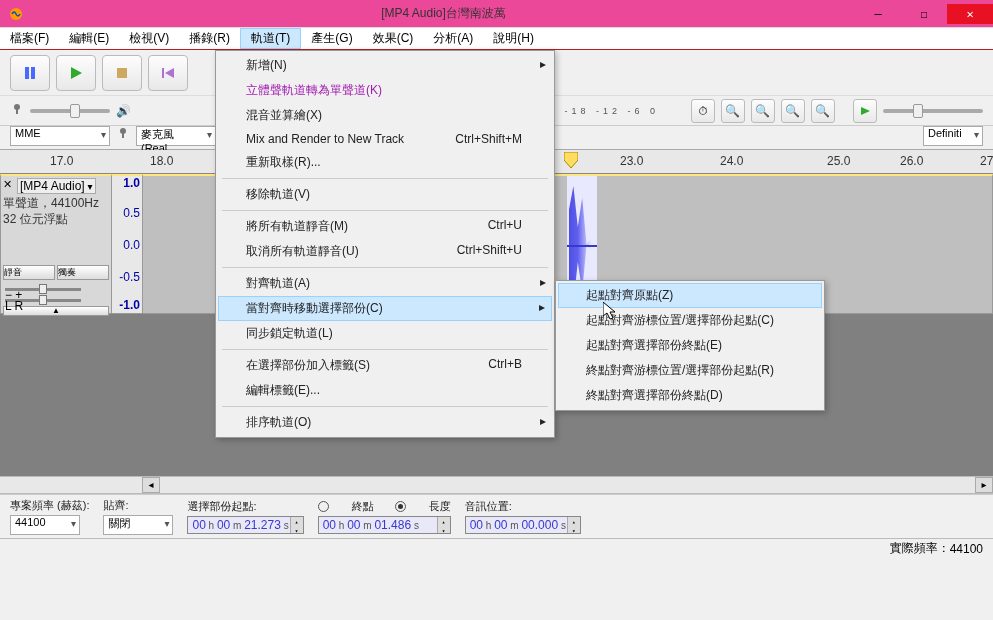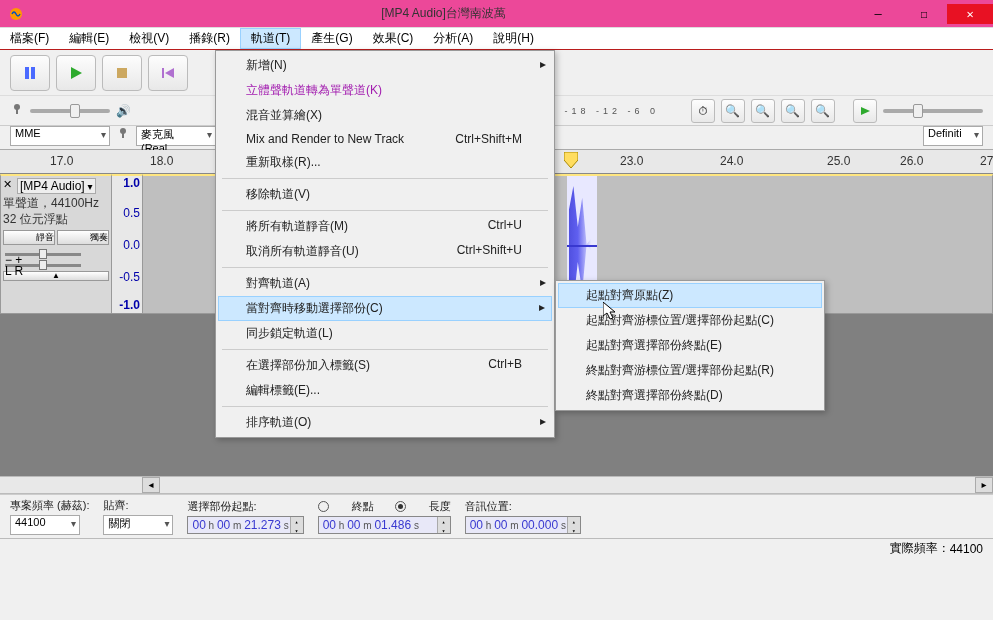--- a/index.html
+++ b/index.html
@@ -41,21 +41,21 @@
 .ruler .tick { position: absolute; top: 4px; }
 .ruler .pin { position: absolute; left: 564px; top: 2px; }
 
 
 .track-area { display: flex; height: 140px; }
 .track-header { width: 112px; background: #d8d8d8; border: 1px solid #999; border-top: 2px solid #ffe680; font-size: 10px; padding: 2px; position: relative; }
 .track-header .close-x { position: absolute; left: 2px; top: 2px; font-size: 11px; cursor: default; }
 .track-header .track-name { border: 1px solid #aaa; background: #eee; margin-left: 14px; padding: 0 2px; font-size: 10px; display: inline-block; }
 .track-header .track-info { font-size: 9px; margin-top: 2px; color: #333; line-height: 1.3; }
 .track-header .mute-solo { display: flex; gap: 2px; margin-top: 3px; }
-.track-header .ms-btn { flex: 1; height: 15px; background: linear-gradient(#fff,#ddd); border: 1px solid #999; font-size: 9px; text-align: right; line-height: 13px; }
+.track-header .ms-btn { flex: 1; height: 15px; background: linear-gradient(#fff,#ddd); border: 1px solid #999; font-size: 9px; text-align: left; line-height: 13px; margin-top: 35px; }
 .track-header .mini-slider { width: 76px; height: 3px; background: #888; margin: 8px 2px 4px; position: relative; }
 .track-header .mini-slider .mthumb { position: absolute; width: 8px; height: 10px; background: #eee; border: 1px solid #777; top: -4px; }
 .track-header .collapse-btn { margin-top: 4px; width: 100%; height: 10px; background: linear-gradient(#fff,#ddd); border: 1px solid #999; font-size: 8px; text-align: center; line-height: 8px; }
 
 .scale-col { width: 30px; background: #e8e8e8; border-top: 2px solid #ffe680; border-bottom: 1px solid #999; font-size: 10px; text-align: right; padding-right: 2px; color: #00a; position: relative; }
 .scale-col div { position: absolute; right: 2px; margin-left: 28px; }
 
 .wave-col { flex: 1; background: #bfbfbf; border: 1px solid #999; border-top: 2px solid #ffe680; position: relative; }
 .wave-clip { position: absolute; left: 424px; width: 30px; top: 0; bottom: 0; background: #e8e8ff; }
 .wave-clip .wave { position: absolute; left: 0; right: 0; top: 50%; height: 2px; background: #3838d0; }

